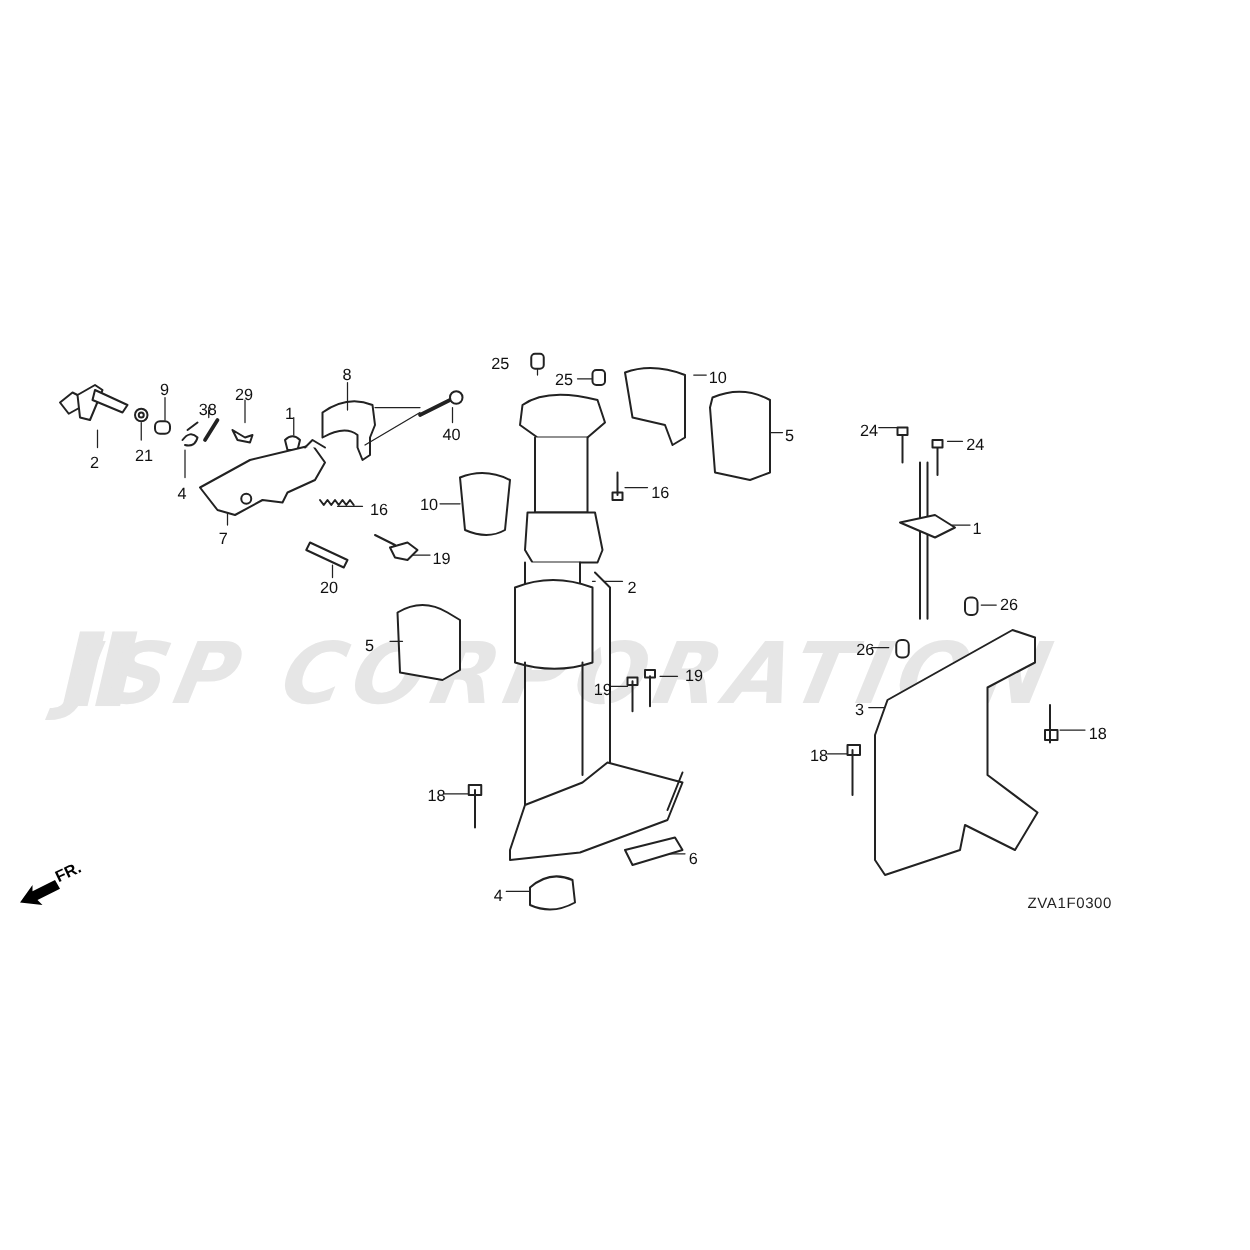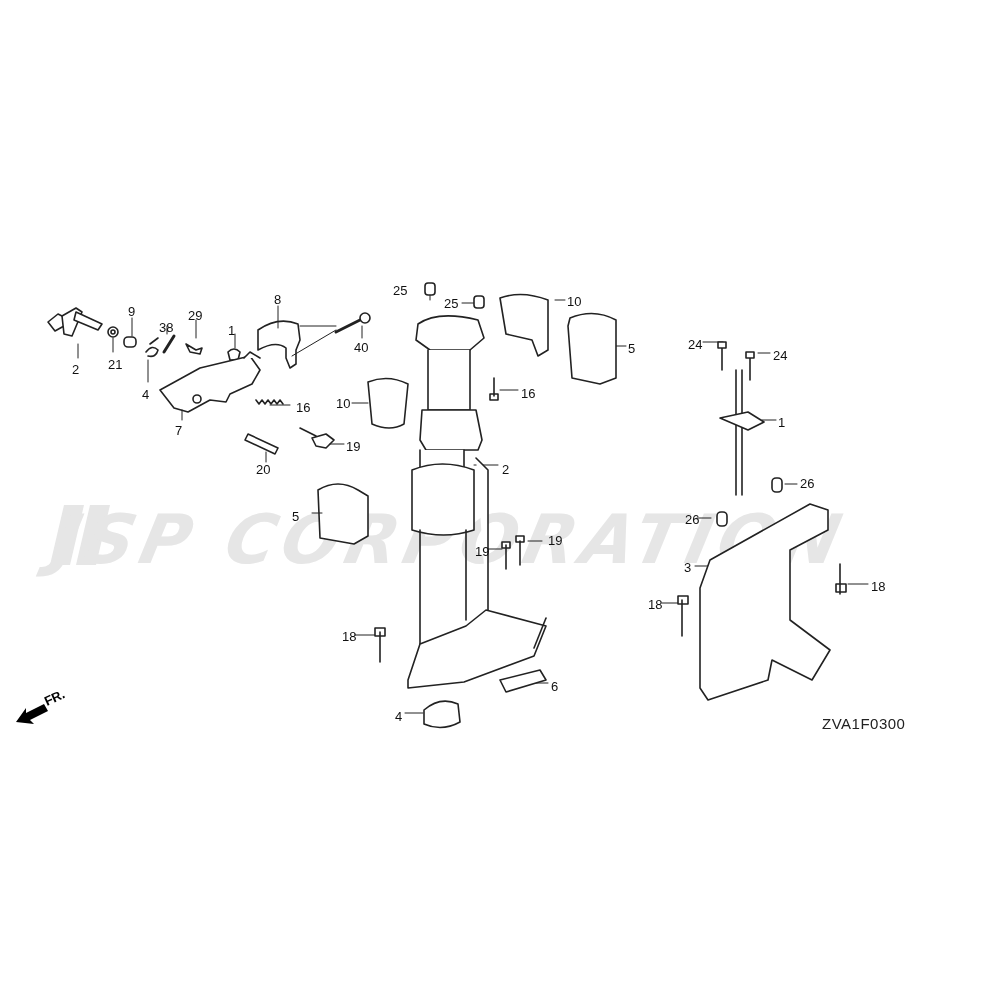--- a/index.html
+++ b/index.html
@@ -1,21 +1,21 @@
 <!DOCTYPE html>
 <html><head>
 <meta charset="utf-8">
 <style>
   html, body { margin:0; padding:0; background:#ffffff; }
   body { width:1000px; height:1000px; position:relative; overflow:hidden; font-family:"Liberation Sans", sans-serif; }
   .watermark { position:absolute; left:55px; top:500px; font-family:"DejaVu Sans", sans-serif; font-weight:bold; font-style:italic; font-size:68px; letter-spacing:6px; color:#e6e6e6; white-space:nowrap; z-index:0; transform:skewX(-12deg); }
   .wm-logo { position:absolute; left:50px; top:505px; width:70px; height:60px; z-index:0; }
   svg.diagram { position:absolute; left:0; top:0; z-index:1; }
   .callout { position:absolute; font-size:13px; color:#111; z-index:2; line-height:1; }
-  .code { position:absolute; left:822px; top:715px; font-size:15px; color:#222; z-index:2; letter-spacing:0.5px; }
+  .code { position:absolute; left:822px; top:715px; font-size:12px; color:#222; z-index:2; letter-spacing:0.5px; }
   .fr { position:absolute; left:14px; top:688px; z-index:2; width:70px; height:40px; }
   .fr-text { position:absolute; left:44px; top:690px; font-weight:bold; font-size:13px; transform:rotate(-25deg); z-index:3; }
 </style>
 </head>
 <body>
 
 <div class="wm-logo">
   <svg width="70" height="60" viewBox="0 0 70 60">
     <polygon points="14,0 34,0 20,60 0,60" fill="#e6e6e6"></polygon>
     <polygon points="40,0 60,0 46,60 26,60" fill="#e6e6e6"></polygon>

